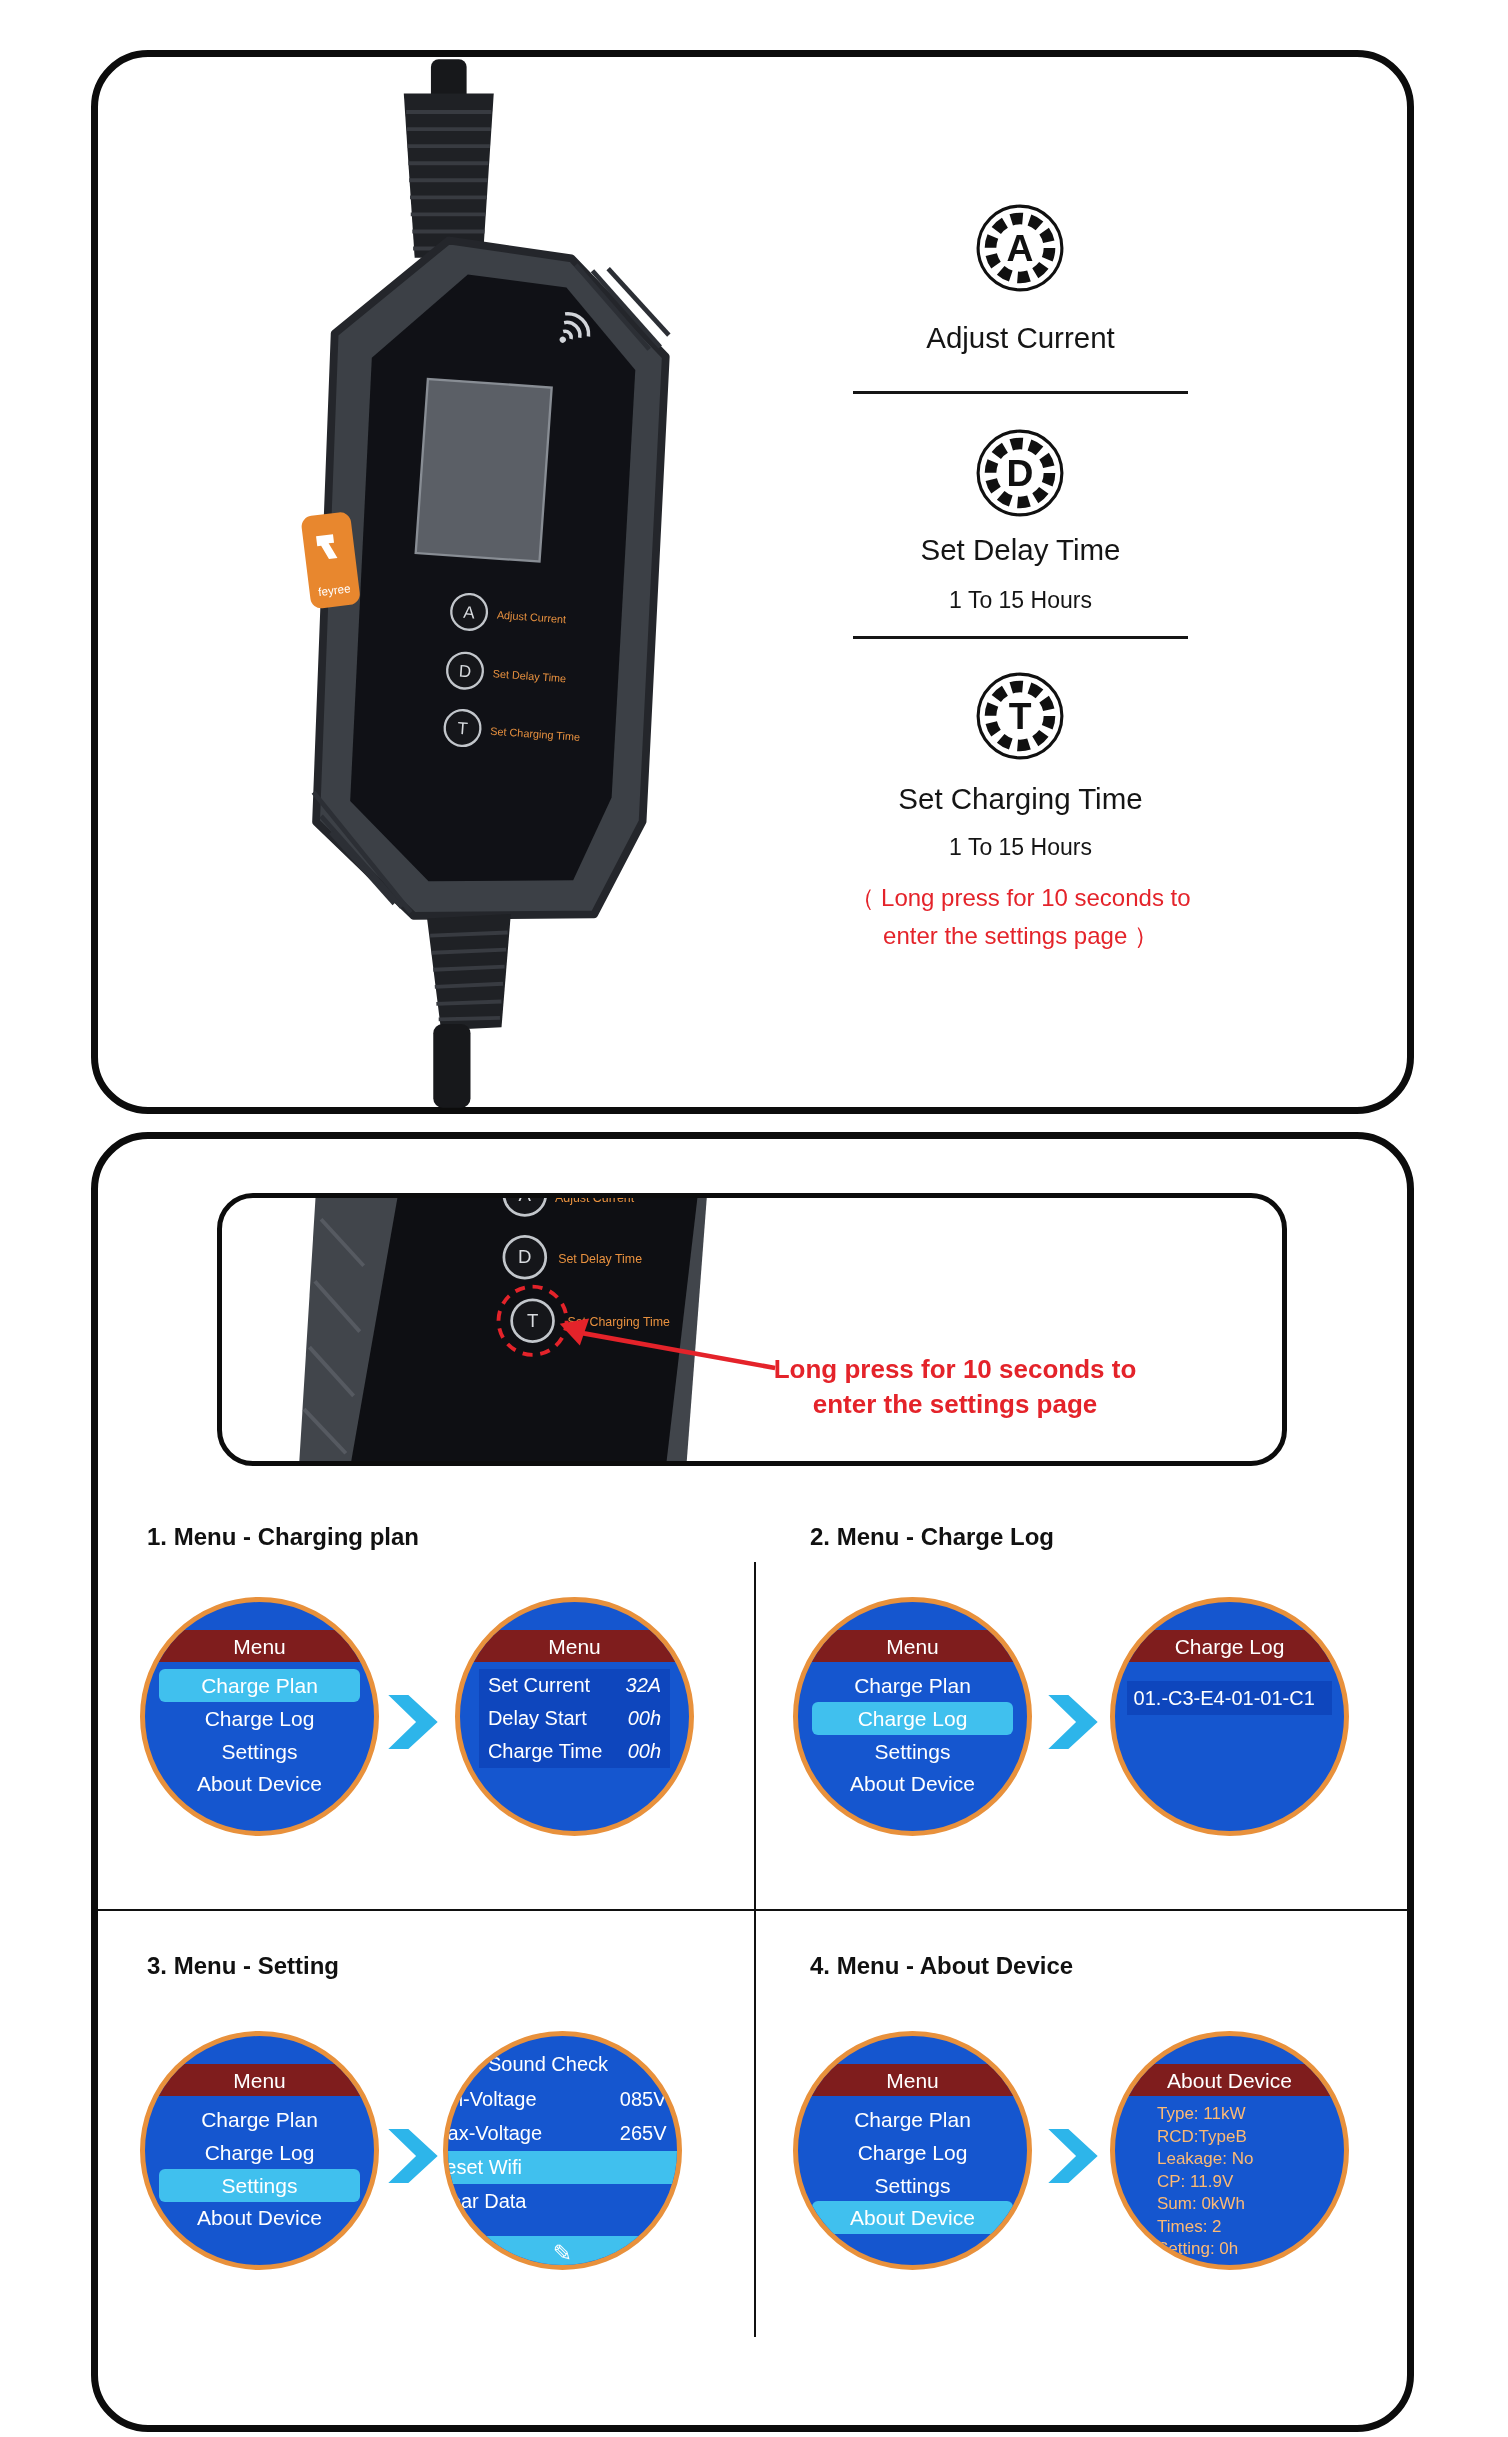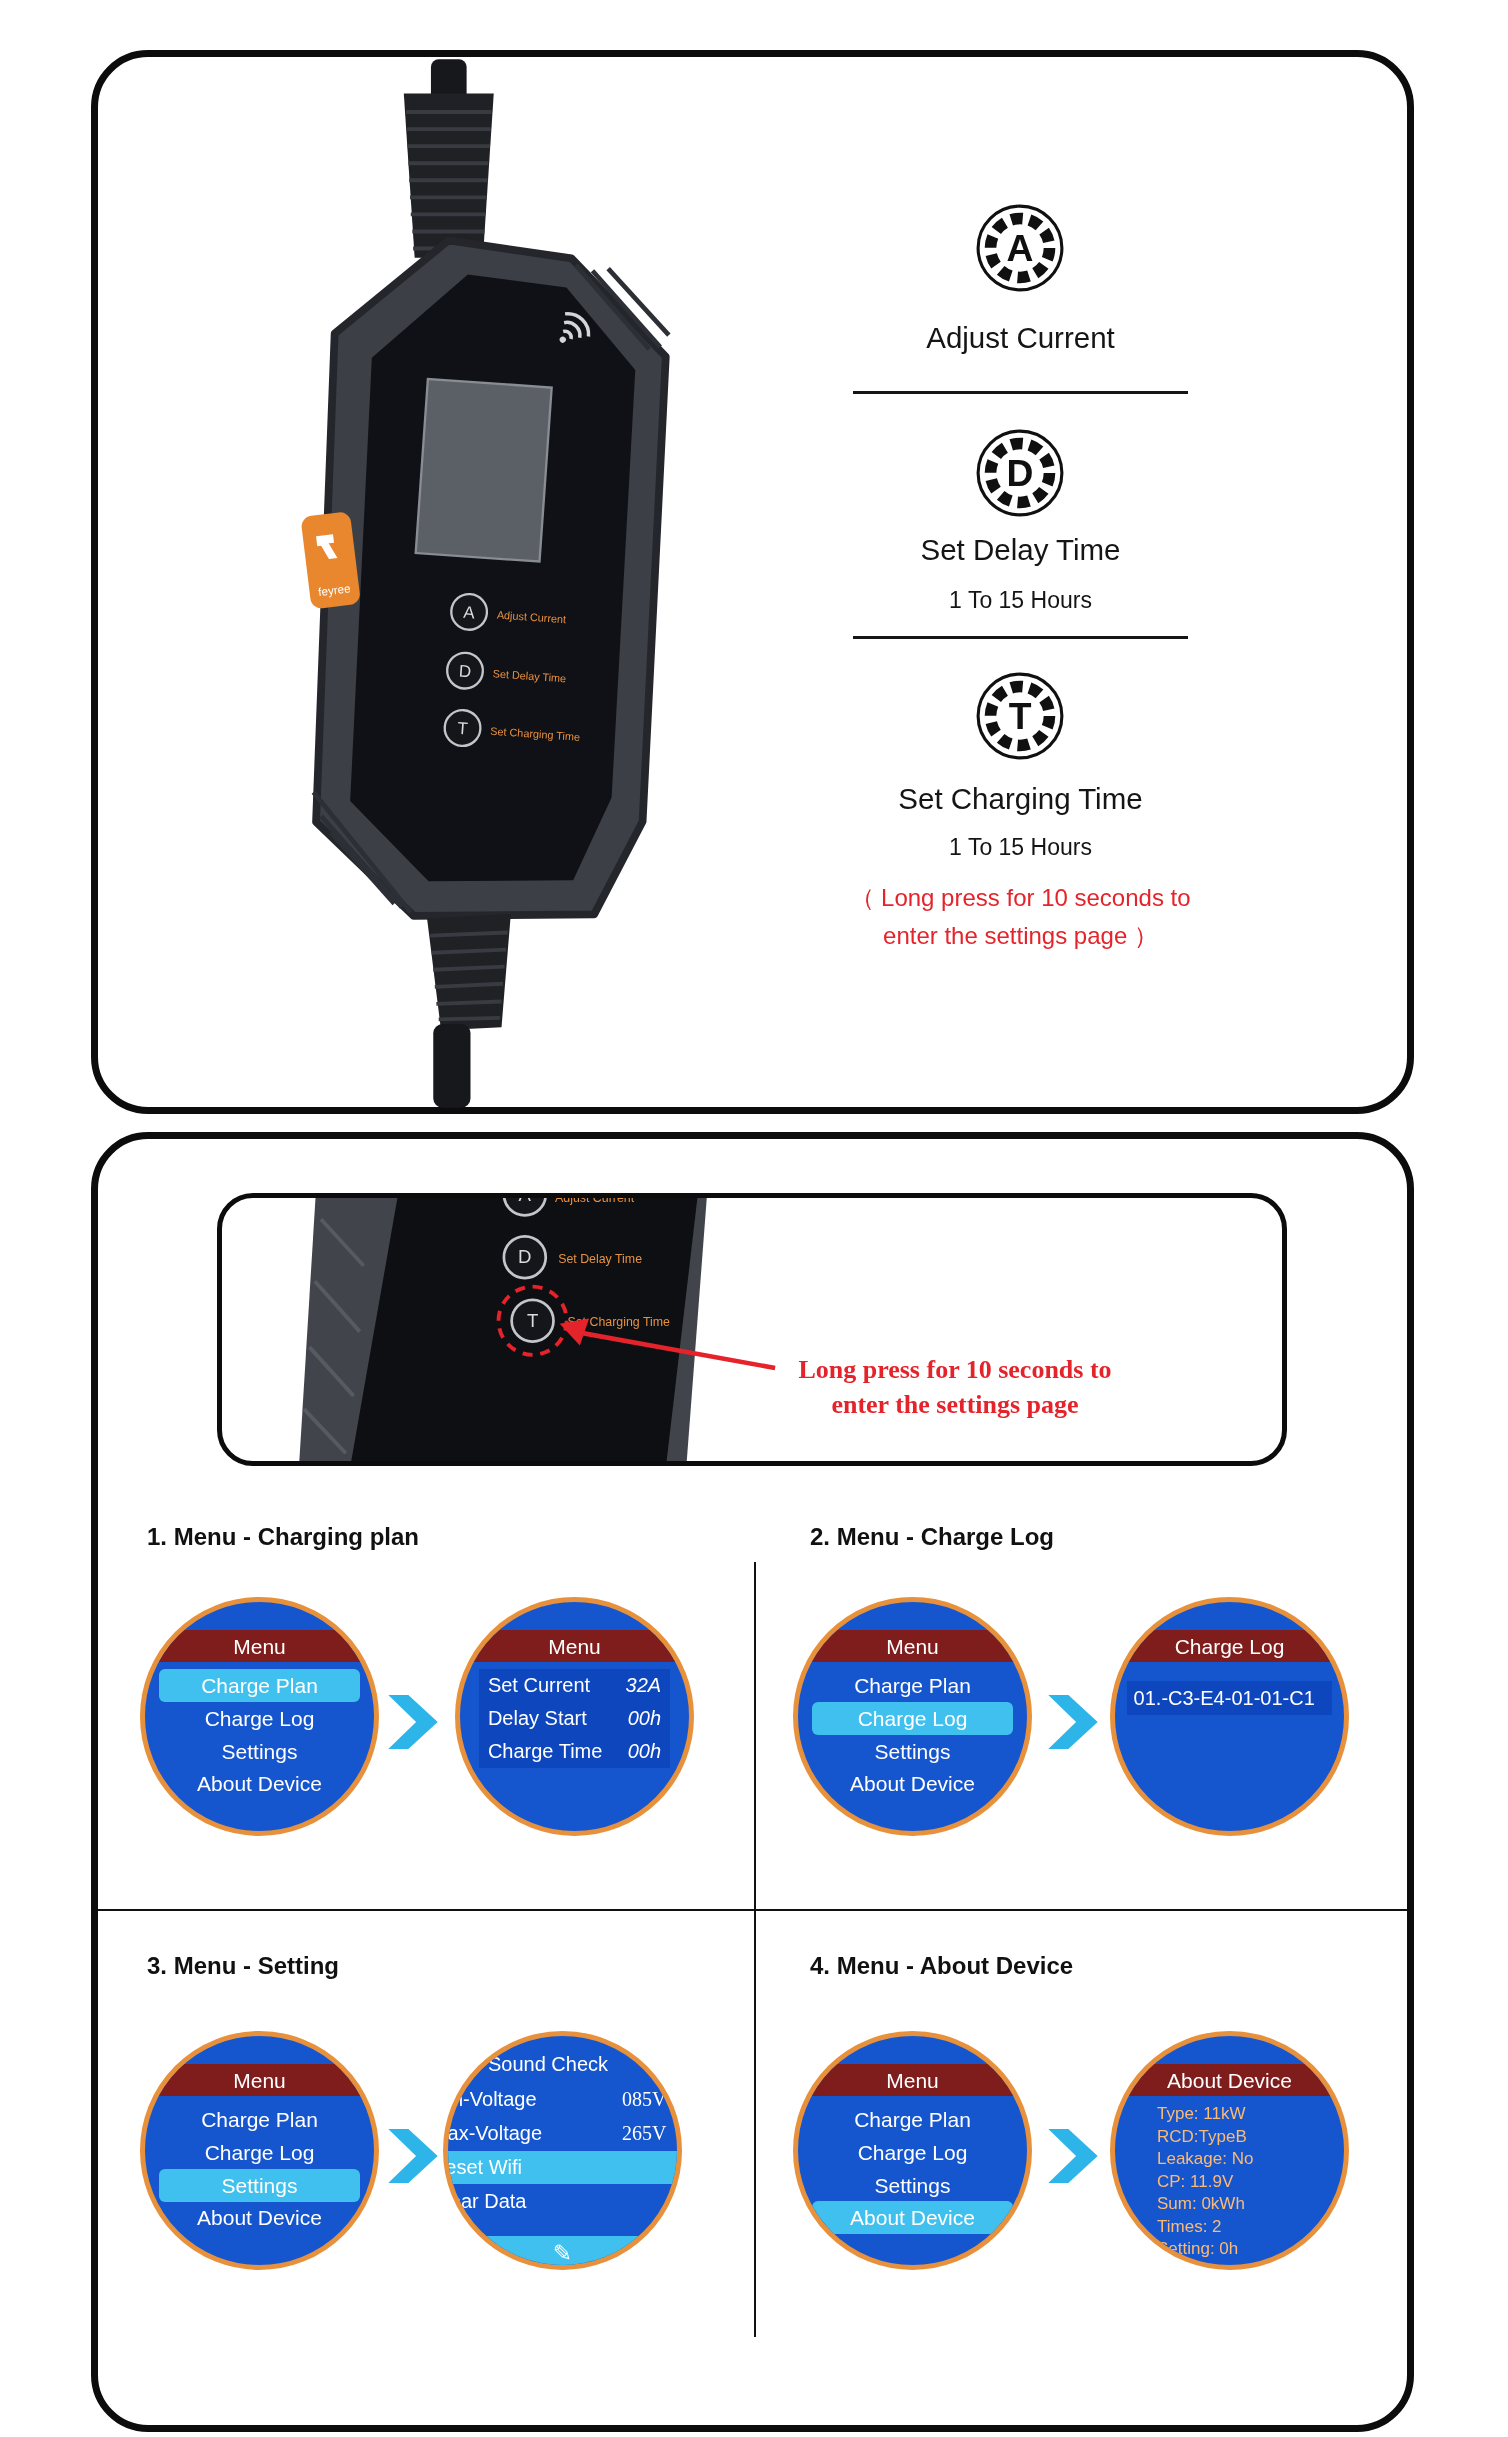--- a/index.html
+++ b/index.html
@@ -16,21 +16,21 @@
   
   .cap { position:absolute; left:780px; width:481px; text-align:center; font-size:29.5px; color:#151515; }
   .sub { position:absolute; left:780px; width:481px; text-align:center; font-size:23px; color:#151515; }
   .red-note { position:absolute; left:749px; width:543px; text-align:center; font-size:24px; color:#e4232a; }
   .hr { position:absolute; left:853px; width:335px; height:3.1px; background:#151515; }
 
   
   .crop-box { position:absolute; left:217px; top:1193px; width:1070px; height:273px;
               border:5.4px solid #0c0c0c; border-radius:36px; overflow:hidden; background:#fff; }
   .callout-text { position:absolute; left:454px; top:154px; width:558px; text-align:center;
-                  font-size:26px; font-weight:bold; color:#e4232a; line-height:35px;font-family:Liberation Serif, serif; }
+                  font-size:26px; font-weight:bold; color:#e4232a; line-height:35px; }
 
   
   .sec-h { position:absolute; font-size:24px; font-weight:bold; color:#111; }
   .divider { position:absolute; background:#111; }
 
   
   .scr { position:absolute; width:239px; height:239px; border-radius:50%;
          border:5.4px solid #e8913c; background:#1556cf; overflow:hidden; color:#fff; }
   .hdr { position:absolute; left:0; right:0; top:28px; height:32px; line-height:34px;
          background:#7f1d1d; text-align:center; font-size:21px; color:#fff; }
@@ -42,21 +42,21 @@
   .kv { position:absolute; left:18.6px; right:18.6px; height:33px; line-height:33px;
         font-size:20px; background:#0e46bd; padding:0 9.3px; }
   .kv .v { float:right;font-style:italic; }
 
   .log-line { position:absolute; left:12.4px; right:12.4px; top:79px; height:34px; line-height:34px;
               font-size:20px; padding-left:6.2px; background:#0e46bd; }
 
   .set-screen { position:absolute; left:-29.5px; top:0; width:259px; }
   .srow { position:absolute; left:0; width:100%; height:33px; line-height:33px; font-size:20px; color:#fff; }
   .srow .k { padding-left:12.4px; }
-  .srow .v { float:right; padding-right:11px;font-family:Liberation Serif, serif; }
+  .srow .v { float:right; padding-right:11px; }
   .srow.center { text-align:center; }
   .srow.hl { background:#40c0ee; }
   .pencil-band { position:absolute; left:0; right:0; top:200px; height:39px; background:#40c0ee;
                  text-align:center; font-size:23px; line-height:34px; color:#fff; }
 
   .about-lines { position:absolute; left:42px; top:67px; }
   .al { height:22.5px; line-height:22.5px; font-size:17px; color:#fdba74; white-space:nowrap; }
 </style>
 </head>
 <body>

